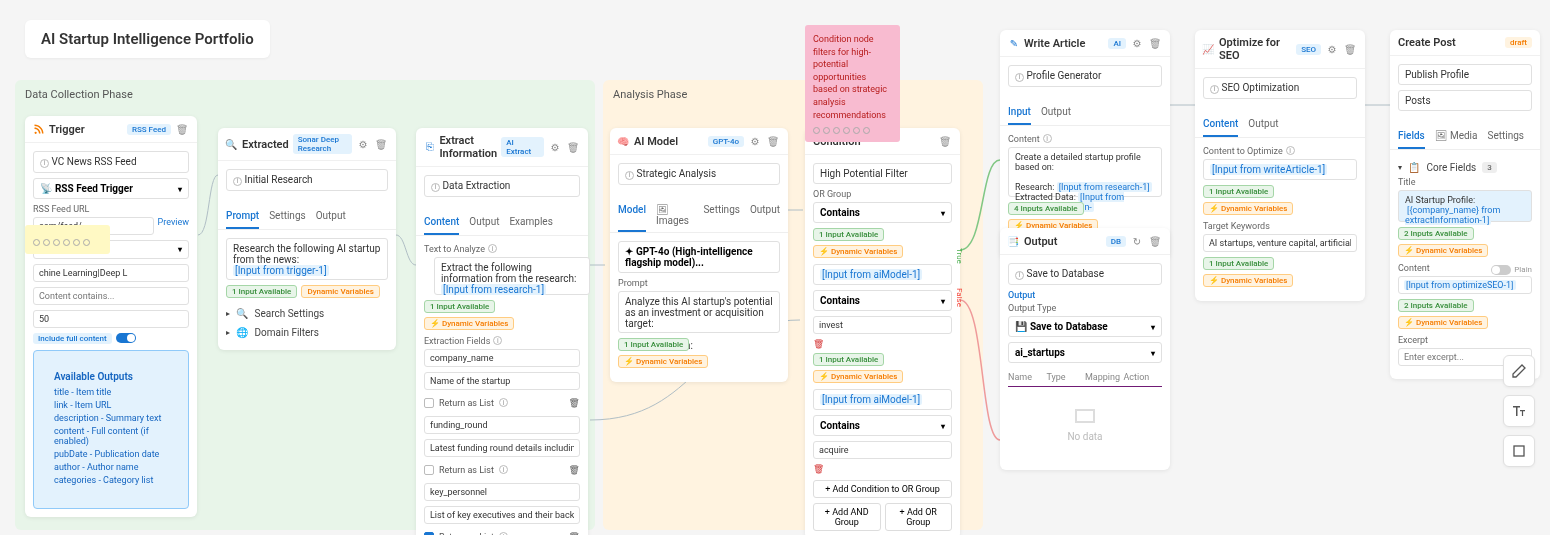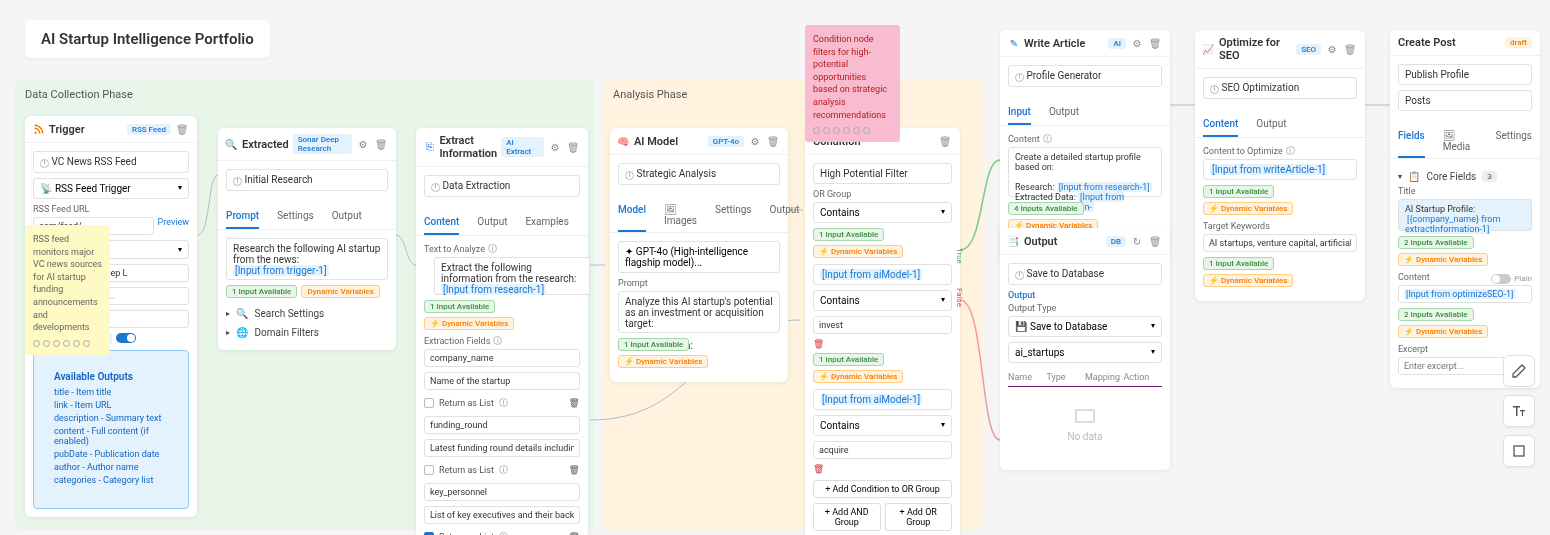--- a/index.html
+++ b/index.html
@@ -28,40 +28,40 @@
 .badge-green { background: #e8f5e9; color: #388e3c; border: 1px solid #a5d6a7; }
 .badge-dynamic { background: #fff3e0; color: #f57c00; border: 1px solid #ffcc80; }
 .hdr-icons { display: flex; gap: 4px; margin-left: auto; }
 .hdr-icon { width: 14px; height: 14px; display: flex; align-items: center; justify-content: center; color: #888; cursor: pointer; }
 
 .card-body { padding: 8px; }
 .inp { width: 100%; border: 1px solid #e0e0e0; border-radius: 3px; padding: 4px 6px; font-size: 10px; color: #333; background: #fff; margin-bottom: 5px; }
 .inp-sm { font-size: 9px; padding: 3px 5px; }
 .label { font-size: 9px; color: #666; margin-bottom: 3px; display: block; }
 .label-f { display: flex; align-items: center; gap: 3px; }
-.tabs { display: flex; gap: 18px; border-bottom: 1px solid #eee; padding: 0 8px; }
+.tabs { display: flex; gap: 10px; border-bottom: 1px solid #eee; padding: 0 8px; }
 .tab { font-size: 10px; padding: 6px 0; color: #666; cursor: pointer; }
 .tab.active { color: #1976d2; border-bottom: 2px solid #1976d2; font-weight: 500; }
 .pill-row { display: flex; gap: 4px; margin-bottom: 6px; flex-wrap: wrap; }
 .expand { display: flex; align-items: center; gap: 6px; padding: 4px 0; font-size: 10px; color: #444; cursor: pointer; }
 .chev { font-size: 8px; }
 .toggle { display: inline-block; width: 20px; height: 10px; background: #1976d2; border-radius: 5px; position: relative; }
 .toggle::after { content: ''; position: absolute; right: 1px; top: 1px; width: 8px; height: 8px; background: #fff; border-radius: 50%; }
 .toggle.off { background: #ccc; }
 .toggle.off::after { left: 1px; right: auto; }
 .outputs-box { background: #e3f2fd; border: 1px solid #90caf9; border-radius: 4px; padding: 20px; font-size: 9px; color: #1565c0; }
 .outputs-box .ob-title { font-weight: 600; margin-bottom: 5px; font-size: 10px; }
 .outputs-box .ob-item { margin-bottom: 3px; }
 .inline-ref { color: #1976d2; background: #e3f2fd; padding: 0 2px; border-radius: 2px; }
 .btn { background: #fff; border: 1px solid #ddd; border-radius: 3px; padding: 3px 8px; font-size: 9px; cursor: pointer; }
 .checkbox-row { display: flex; align-items: center; gap: 5px; font-size: 9px; color: #555; margin-top: 3px; }
 .cb { width: 10px; height: 10px; border: 1px solid #bbb; border-radius: 2px; }
 .cb.checked { background: #1976d2; border-color: #1976d2; }
 .info-i { width: 9px; height: 9px; border: 1px solid #bbb; border-radius: 50%; display: inline-flex; align-items: center; justify-content: center; font-size: 7px; color: #999; }
-.sel { width: 100%; border: 1px solid #e0e0e0; border-radius: 3px; padding: 4px 6px; font-size: 10px; display: flex; justify-content: space-between; align-items: flex-start; margin-bottom: 5px; }
+.sel { width: 100%; border: 1px solid #e0e0e0; border-radius: 3px; padding: 4px 6px; font-size: 10px; display: flex; justify-content: space-between; align-items: flex-end; margin-bottom: 5px; font-weight: bold; }
 .del-icon { color: #d32f2f; font-size: 9px; cursor: pointer; }
 .tf-label { position: absolute; font-size: 8px; }
 .float-btns { position: absolute; right: 15px; top: 355px; z-index: 5; display: flex; flex-direction: column; gap: 8px; }
 .float-btn { width: 32px; height: 32px; background: #fff; border: 1px solid #e0e0e0; border-radius: 6px; display: flex; align-items: center; justify-content: center; color: #555; cursor: pointer; box-shadow: 0 1px 3px rgba(0,0,0,0.05); }
 .table-head { display: flex; font-size: 9px; color: #888; border-bottom: 1px solid #701a75; padding: 4px 0; justify-content: flex-end; }
 .table-head > div { flex: 1; }
 .no-data { text-align: center; padding: 20px 0; color: #bbb; font-size: 10px; }
 .no-data svg { width: 24px; height: 18px; margin-bottom: 4px; }
 </style>
 </head>
@@ -82,21 +82,20 @@
   <path d="M 590 420 C 700 420 700 320 800 320" stroke="#b0bec5" fill="none" stroke-width="1"></path>
   <path d="M 960 250 C 985 250 980 160 1000 160" stroke="#81c784" fill="none" stroke-width="1.5"></path>
   <path d="M 960 300 C 985 300 980 440 1000 440" stroke="#ef9a9a" fill="none" stroke-width="1.5"></path>
   <path d="M 1170 105 L 1195 105" stroke="#b0bec5" fill="none" stroke-width="1"></path>
   <path d="M 1365 105 L 1390 105" stroke="#b0bec5" fill="none" stroke-width="1"></path>
 </svg>
 
 <div class="title-bar">AI Startup Intelligence Portfolio</div>
 
 <div class="sticky sticky-yellow">
-  <div>RSS feed monitors major VC news sources for AI startup funding announcements and developments</div>
   <div class="sticky-dots">
       <span></span>
       <span></span>
       <span></span>
       <span></span>
       <span></span>
       <span></span>
     </div>
 </div>
 <div class="sticky sticky-pink">

